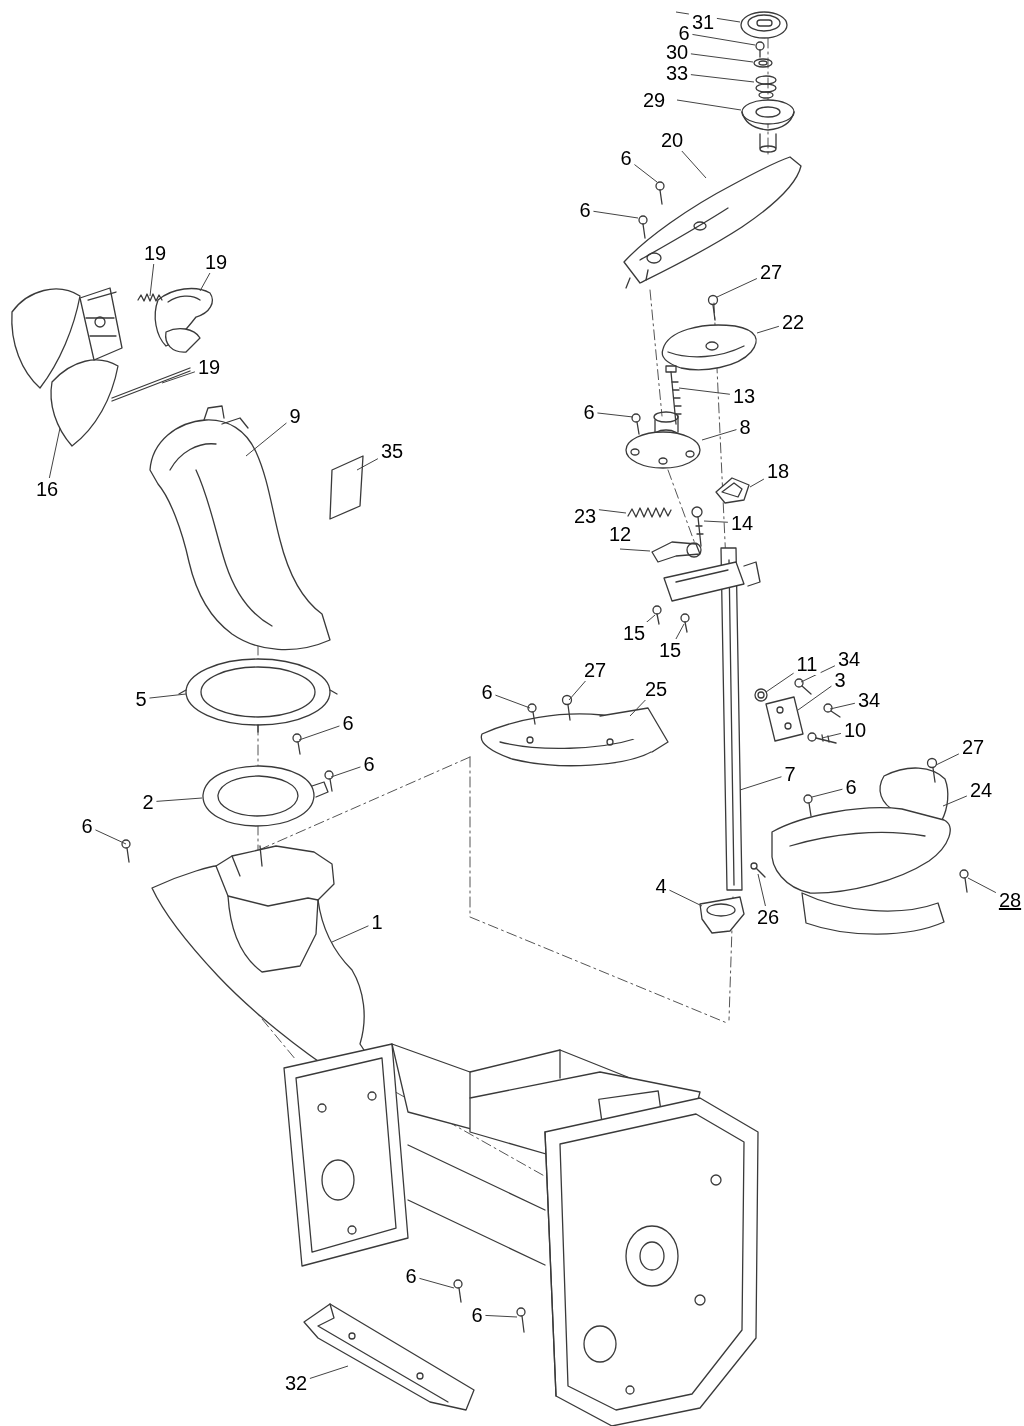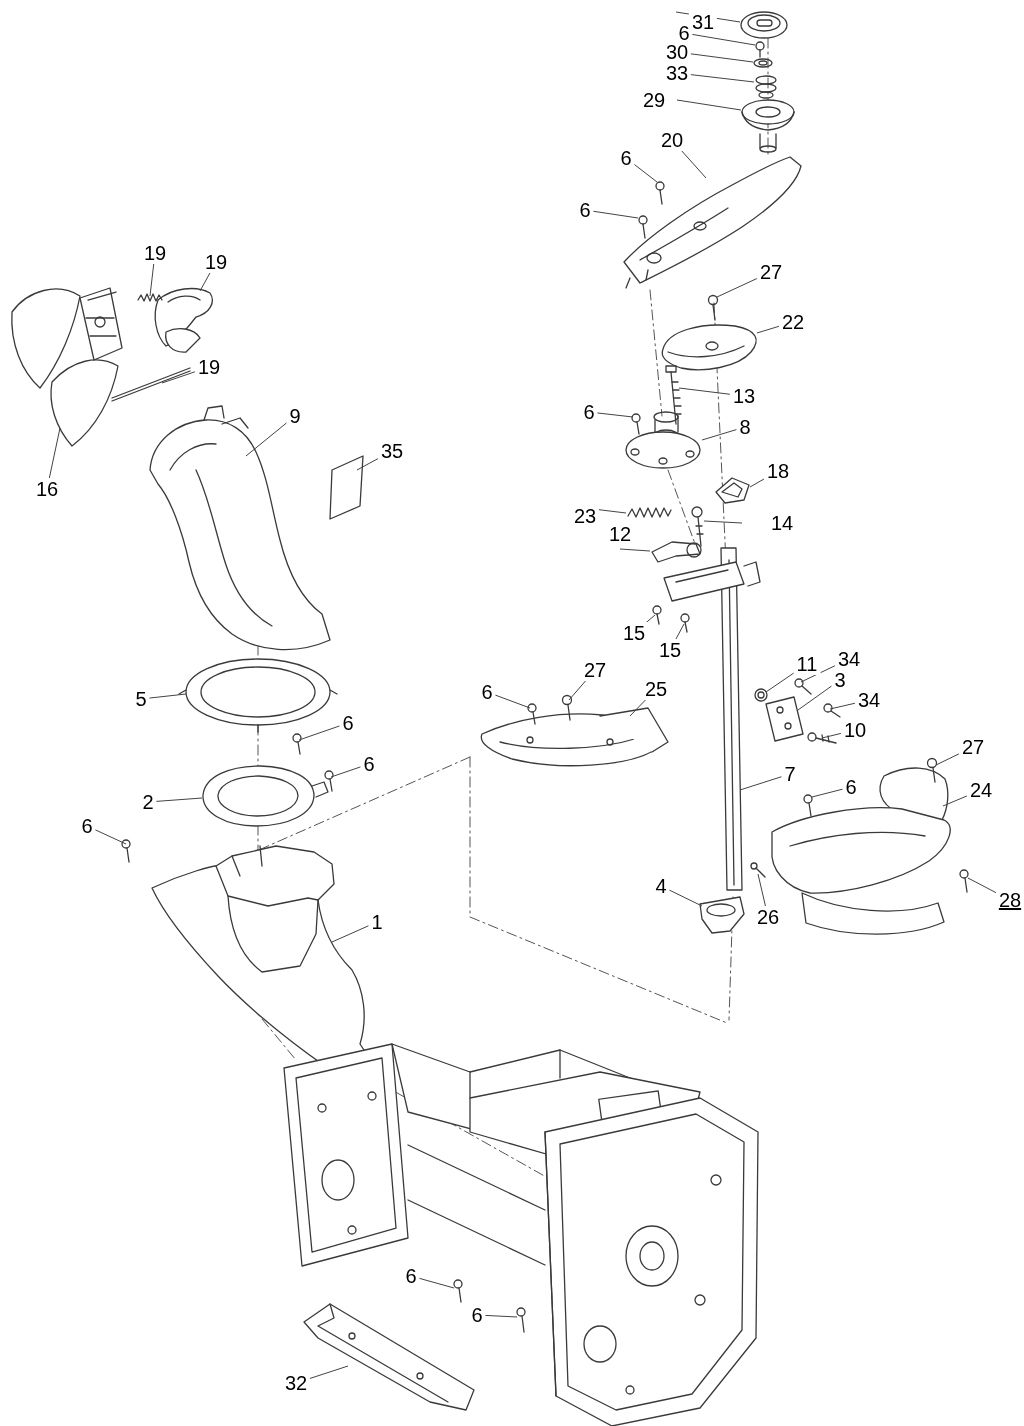--- a/index.html
+++ b/index.html
@@ -364,21 +364,21 @@
       <div class="callout" style="left: 672px; top: 140px;">20</div>
       <div class="callout" style="left: 626px; top: 158px;">6</div>
       <div class="callout" style="left: 585px; top: 210px;">6</div>
       <div class="callout" style="left: 771px; top: 272px;">27</div>
       <div class="callout" style="left: 793px; top: 322px;">22</div>
       <div class="callout" style="left: 744px; top: 396px;">13</div>
       <div class="callout" style="left: 745px; top: 427px;">8</div>
       <div class="callout" style="left: 589px; top: 412px;">6</div>
       <div class="callout" style="left: 778px; top: 471px;">18</div>
       <div class="callout" style="left: 585px; top: 484px; margin-top: 32px;">23</div>
-      <div class="callout" style="left: 742px; top: 523px; margin-left: 40px;">14</div>
+      <div class="callout" style="left: 742px; top: 523px;">14</div>
       <div class="callout" style="left: 620px; top: 534px;">12</div>
       <div class="callout" style="left: 634px; top: 633px;">15</div>
       <div class="callout" style="left: 670px; top: 650px;">15</div>
       <div class="callout" style="left: 155px; top: 253px;">19</div>
       <div class="callout" style="left: 216px; top: 262px;">19</div>
       <div class="callout" style="left: 209px; top: 367px;">19</div>
       <div class="callout" style="left: 295px; top: 416px;">9</div>
       <div class="callout" style="left: 392px; top: 451px; text-align: center;">35</div>
       <div class="callout" style="left: 47px; top: 489px;">16</div>
       <div class="callout" style="left: 141px; top: 699px;">5</div>

